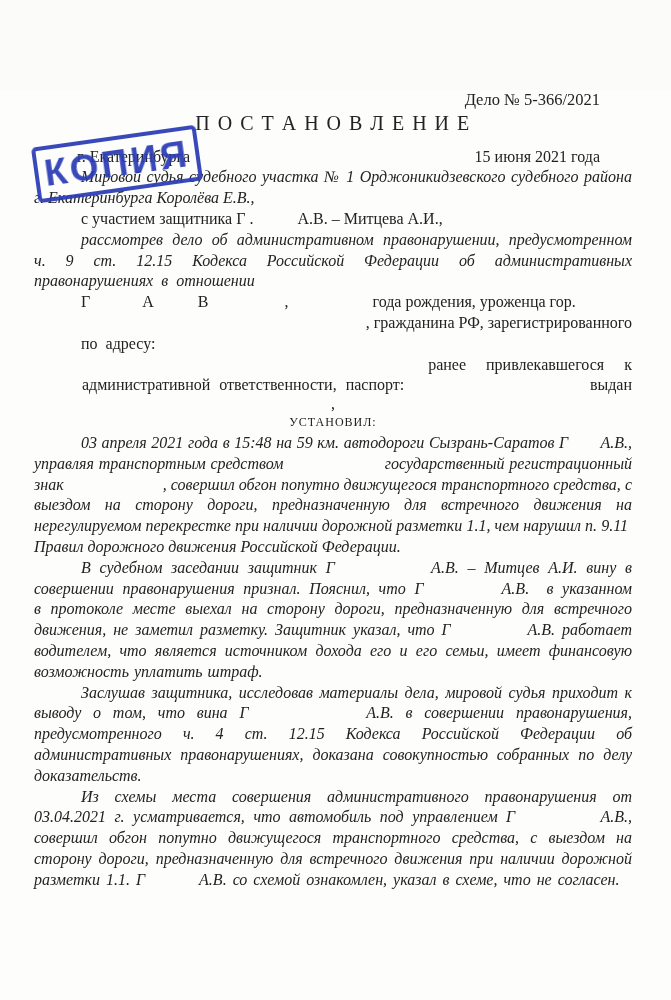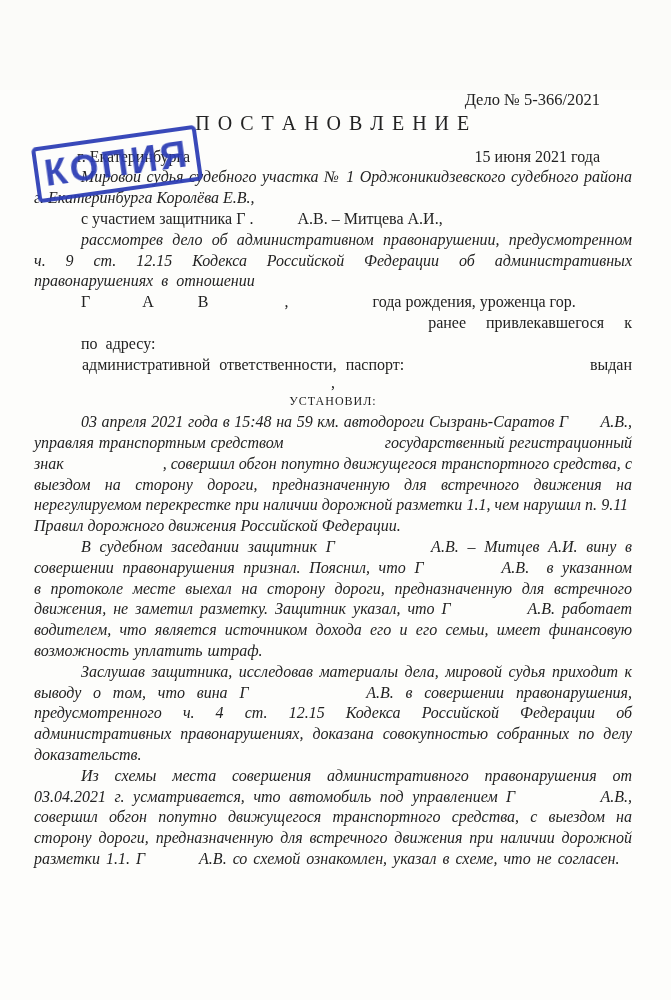--- a/index.html
+++ b/index.html
@@ -118,24 +118,25 @@
     </div>
 
     <p class="para indent justify first-block">Мировой судья судебного участка № 1 Орджоникидзевского судебного района г. Екатеринбурга Королёва Е.В.,</p>
 
     <p class="para indent">с участием защитника Г .&nbsp;&nbsp;&nbsp;&nbsp;&nbsp;&nbsp;&nbsp;&nbsp;&nbsp;&nbsp; А.В. – Митцева А.И.,</p>
 
     <p class="para indent justify ws4">рассмотрев дело об административном правонарушении, предусмотренном ч. 9 ст. 12.15 Кодекса Российской Федерации об административных правонарушениях в отношении</p>
 
     <p class="para indent">Г&nbsp;&nbsp;&nbsp;&nbsp;&nbsp;&nbsp;&nbsp;&nbsp;&nbsp;&nbsp;&nbsp;&nbsp;&nbsp;А&nbsp;&nbsp;&nbsp;&nbsp;&nbsp;&nbsp;&nbsp;&nbsp;&nbsp;&nbsp;&nbsp;В&nbsp;&nbsp;&nbsp;&nbsp;&nbsp;&nbsp;&nbsp;&nbsp;&nbsp;&nbsp;&nbsp;&nbsp;&nbsp;&nbsp;&nbsp;&nbsp;&nbsp;&nbsp;&nbsp;,&nbsp;&nbsp;&nbsp;&nbsp;&nbsp;&nbsp;&nbsp;&nbsp;&nbsp;&nbsp;&nbsp;&nbsp;&nbsp;&nbsp;&nbsp;&nbsp;&nbsp;&nbsp;&nbsp;&nbsp;&nbsp;года рождения, уроженца гор.</p>
 
+    <p class="para right">, гражданина РФ, зарегистрированного</p>
+
+    <p class="para indent">по&nbsp;&nbsp;адресу:</p>
 
     <p class="para right ws6">ранее&nbsp;&nbsp;привлекавшегося&nbsp;&nbsp;к</p>
-
-    <p class="para indent">по&nbsp;&nbsp;адресу:</p>
 
     <div class="para passport-row">
       <span class="left-part">административной&nbsp;ответственности,&nbsp;паспорт:</span>
       <span>выдан</span>
     </div>
 
 
     <p class="para comma-line">,</p>
 
     <p class="para section-heading">УСТАНОВИЛ:</p>

